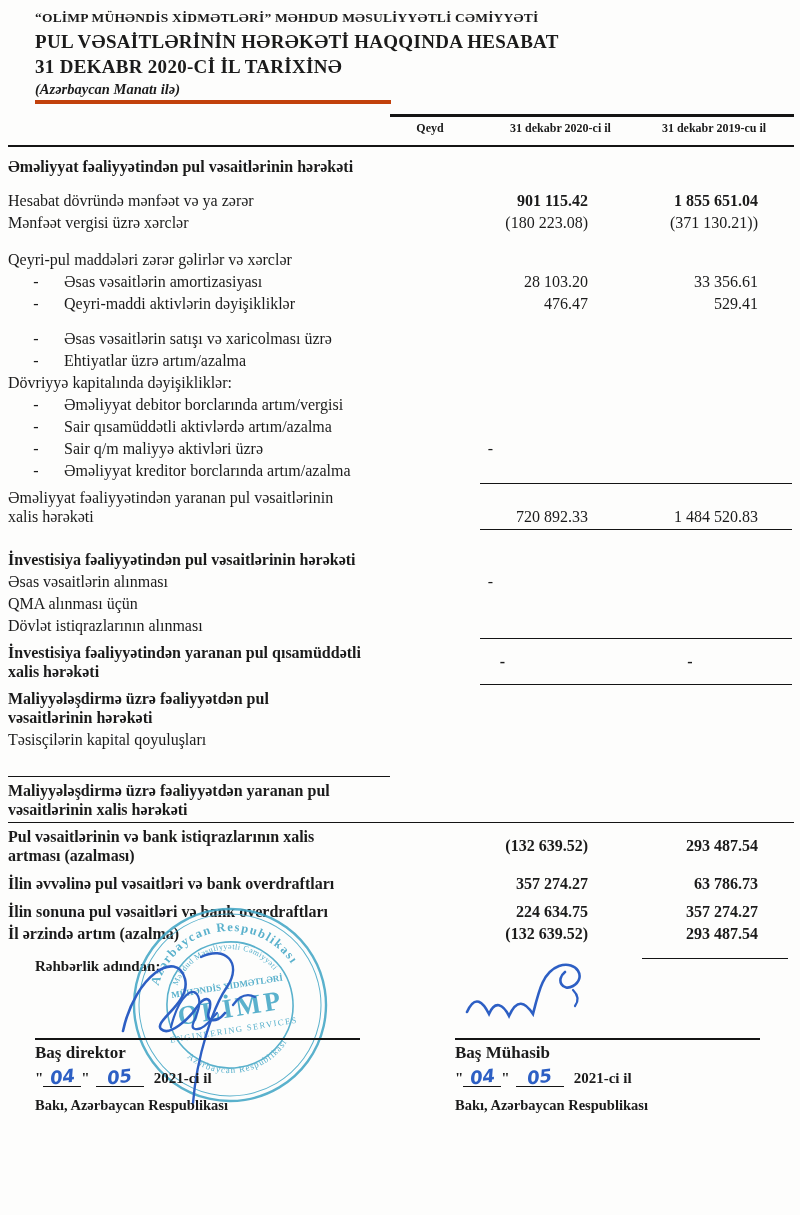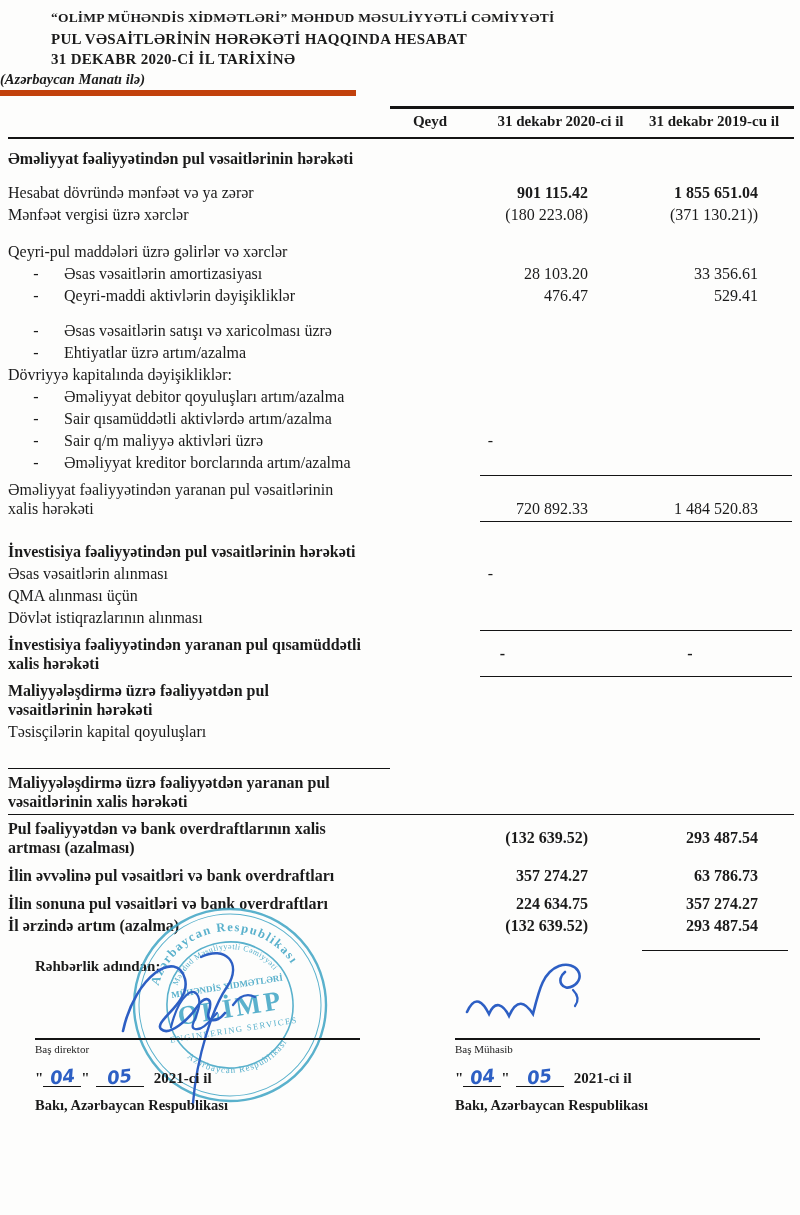--- a/index.html
+++ b/index.html
@@ -2,30 +2,30 @@
 <html style="--ink: #2d5fc4; --stamp: #44a7c6;"><head>
 <meta charset="utf-8">
 <style>
   html,body { margin:0; padding:0; background:#e8e8e8; }
   .page {
     position:relative; width:800px; height:1215px; margin:0 auto;
     background:#fdfdfc; color:#1b1b1b; overflow:hidden;
     font-family:"Liberation Serif","DejaVu Serif",serif;
   }
   
-  .hdr { padding:10px 5px 0 51px; }
+  .hdr { padding:10px 5px 0 35px; }
   .company { font-weight:bold; font-size:13.5px; letter-spacing:.2px; }
-  .title { font-weight:bold; font-size:15px; margin-top:5px; letter-spacing:.3px; }
+  .title { font-weight:bold; font-size:19px; margin-top:5px; letter-spacing:.3px; }
   .datel { margin-top:3px; }
-  .currency-wrap { width:356px; border-bottom:6px solid #c2410c; padding-bottom:2px; margin-top:2px; }
+  .currency-wrap { margin-left:35px; width:356px; border-bottom:4px solid #c2410c; padding-bottom:2px; margin-top:2px; }
   .currency { font-weight:bold; font-style:italic; font-size:14.5px; }
   
   .thead { position:relative; height:46px; }
   .topline { position:absolute; left:390px; right:6px; top:10px; border-top:3px solid #141414; }
-  .hq,.h20,.h19 { position:absolute; top:17px; font-weight:bold; font-size:15px; text-align:center; }
+  .hq,.h20,.h19 { position:absolute; top:17px; font-weight:bold; font-size:12px; text-align:center; }
   .hq  { left:395px; width:70px; }
   .h20 { left:483px; width:155px; }
   .h19 { left:638px; width:152px; }
   .botline { position:absolute; left:8px; right:6px; bottom:3px; border-top:2px solid #141414; }
   
   .tbody { margin-top:5px; }
   .spacer { width:100%; }
   .rule { border-top:1.6px solid #141414; margin:2px 0; }
   .rule-values { margin-left:480px; margin-right:8px; }
   .rule-full   { margin-left:8px;   margin-right:6px; }
@@ -41,21 +41,21 @@
   .vq  { width:60px; }
   .v20 { width:155px; text-align:right; padding-right:10px; }
   .v19 { width:160px; text-align:right; padding-right:42px; }
   .v20.cdash,.v19.cdash { text-align:center; padding-right:30px; }
   .vbold { font-weight:bold; }
   
   .onbehalf { position:absolute; left:35px; top:958px; font-weight:bold; font-size:15px; }
   .sigline { position:absolute; top:1038px; border-top:2px solid #141414; }
   .sigline.left  { left:35px;  width:325px; }
   .sigline.right { left:455px; width:305px; }
-  .sigtitle { position:absolute; top:1043px; font-weight:normal; font-size:11px; }
+  .sigtitle { position:absolute; top:1043px; font-weight:bold; font-size:17px; }
   .sigtitle.left { left:35px; } .sigtitle.right { left:455px; }
   .dateline { position:absolute; top:1066px; font-weight:bold; font-size:15px; }
   .dateline.left { left:35px; } .dateline.right { left:455px; }
   .blank { display:inline-block; border-bottom:1.6px solid #141414; text-align:center; height:20px; vertical-align:bottom; }
   .b1 { width:38px; } .b2 { width:48px; margin:0 10px 0 6px; }
   .hand { font-family:"DejaVu Sans",sans-serif; font-style:italic; font-weight:bold;
           color:var(--ink,#2d5fc4); font-size:18px; display:inline-block; transform:rotate(-7deg); }
   .city { position:absolute; top:1097px; font-weight:bold; font-size:14.5px; }
   .city.left { left:35px; } .city.right { left:455px; }
   
@@ -104,21 +104,21 @@
         <div class="v19 vbold">1 855 651.04</div>
       </div>
       <div class="trow">
         <div class="lab"><span class="labtext">Mənfəət vergisi üzrə xərclər</span></div>
         <div class="vq"></div>
         <div class="v20">(180 223.08)</div>
         <div class="v19">(371 130.21))</div>
       </div>
       <div class="spacer" style="height: 15px;"></div>
       <div class="trow">
-        <div class="lab"><span class="labtext">Qeyri-pul maddələri üzrə gəlirlər və xərclər</span></div>
+        <div class="lab"><span class="labtext">Qeyri-pul maddələri zərər gəlirlər və xərclər</span></div>
         <div class="vq"></div>
         <div class="v20"></div>
         <div class="v19"></div>
       </div>
       <div class="trow">
         <div class="lab"><span class="dashmark">-</span><span class="labtext">Əsas vəsaitlərin amortizasiyası</span></div>
         <div class="vq"></div>
         <div class="v20">28 103.20</div>
         <div class="v19">33 356.61</div>
       </div>
@@ -141,21 +141,21 @@
         <div class="v20"></div>
         <div class="v19"></div>
       </div>
       <div class="trow">
         <div class="lab"><span class="labtext">Dövriyyə kapitalında dəyişikliklər:</span></div>
         <div class="vq"></div>
         <div class="v20"></div>
         <div class="v19"></div>
       </div>
       <div class="trow">
-        <div class="lab"><span class="dashmark">-</span><span class="labtext">Əməliyyat debitor qoyuluşları artım/azalma</span></div>
+        <div class="lab"><span class="dashmark">-</span><span class="labtext">Əməliyyat debitor borclarında artım/vergisi</span></div>
         <div class="vq"></div>
         <div class="v20"></div>
         <div class="v19"></div>
       </div>
       <div class="trow">
         <div class="lab"><span class="dashmark">-</span><span class="labtext">Sair qısamüddətli aktivlərdə artım/azalma</span></div>
         <div class="vq"></div>
         <div class="v20"></div>
         <div class="v19"></div>
       </div>
@@ -240,21 +240,21 @@
           <span class="labtext">Maliyyələşdirmə üzrə fəaliyyətdən yaranan pul</span>
           <span class="labtext">vəsaitlərinin xalis hərəkəti</span>
         </div>
         <div class="vq"></div>
         <div class="v20"></div>
         <div class="v19"></div>
       </div>
       <div class="rule rule-full"></div>
       <div class="trow bold two vcenter">
         <div class="lab">
-          <span class="labtext">Pul fəaliyyətdən və bank overdraftlarının xalis</span>
+          <span class="labtext">Pul vəsaitlərinin və bank istiqrazlarının xalis</span>
           <span class="labtext">artması (azalması)</span>
         </div>
         <div class="vq"></div>
         <div class="v20">(132 639.52)</div>
         <div class="v19">293 487.54</div>
       </div>
       <div class="spacer" style="height: 6px;"></div>
       <div class="trow bold">
         <div class="lab"><span class="labtext">İlin əvvəlinə pul vəsaitləri və bank overdraftları</span></div>
         <div class="vq"></div>

